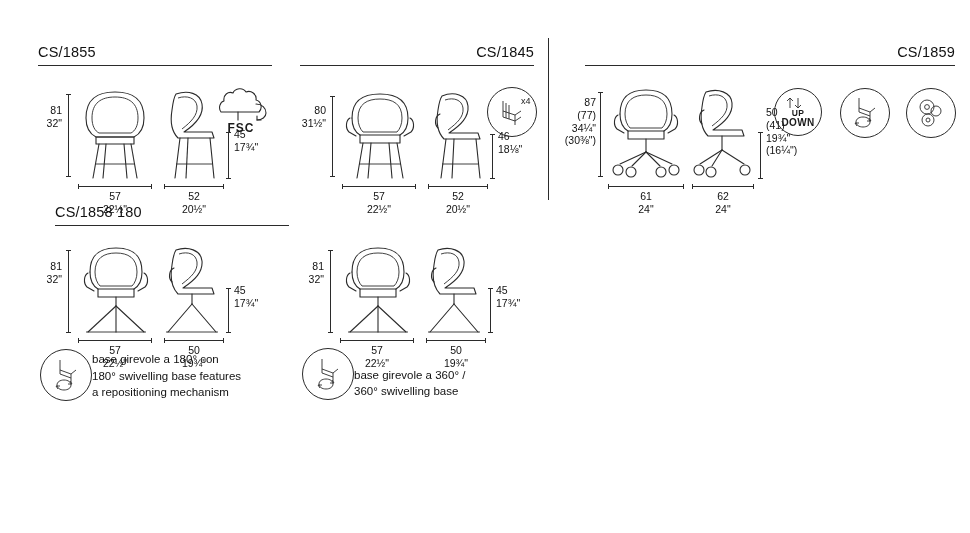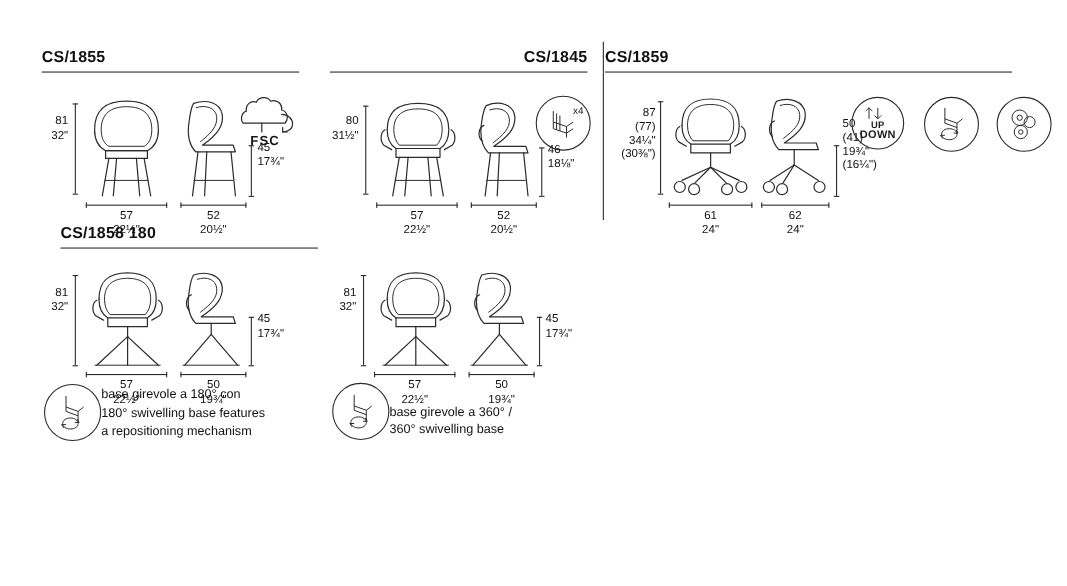--- a/index.html
+++ b/index.html
@@ -11,21 +11,21 @@
     color:#1a1a1a;
     position:relative;
     overflow:hidden;
   }
   .sheet { position:absolute; inset:0; }
 
   
   .block { position:absolute; }
   .block-title {
     font-size:14.5px;
-    font-weight:700;
+    font-weight:400;
     letter-spacing:.2px;
     color:#111;
     padding-bottom:5px;
   }
   .rule {
     border-top:1px solid #2b2b2b;
   }
   .diagram {
     position:relative;
     margin-top:10px;
@@ -265,21 +265,21 @@
       <path class="ln-thin" d="M8,6 L8,22 L20,26"></path>
       <path class="ln-thin" d="M8,16 L20,20 L20,30"></path>
       <path class="ln-thin" d="M11,8 L11,23"></path>
       <path class="ln-thin" d="M14,10 L14,24"></path>
       <path class="ln-thin" d="M20,20 L26,16"></path>
       <path class="ln-thin" d="M20,26 L26,22"></path>
     </svg>
   </div>
   <div class="stack-x4" style="left:521px; top:96px;">x4</div>
 
-  <div class="block" style="left:550px; top:44px; width:370px;">
+  <div class="block" style="left:585px; top:44px; width:370px;text-align:right;">
     <div class="block-title">CS/1859</div>
     <div class="rule"></div>
   </div>
 
   <div class="diagram" style="position:absolute; left:562px; top:78px; width:200px; height:108px;">
 
     <div class="dim left" style="left:-8px; top:8px; width:42px;">
       <div>87</div>
       <div>(77)</div>
       <div>34¼"</div>

